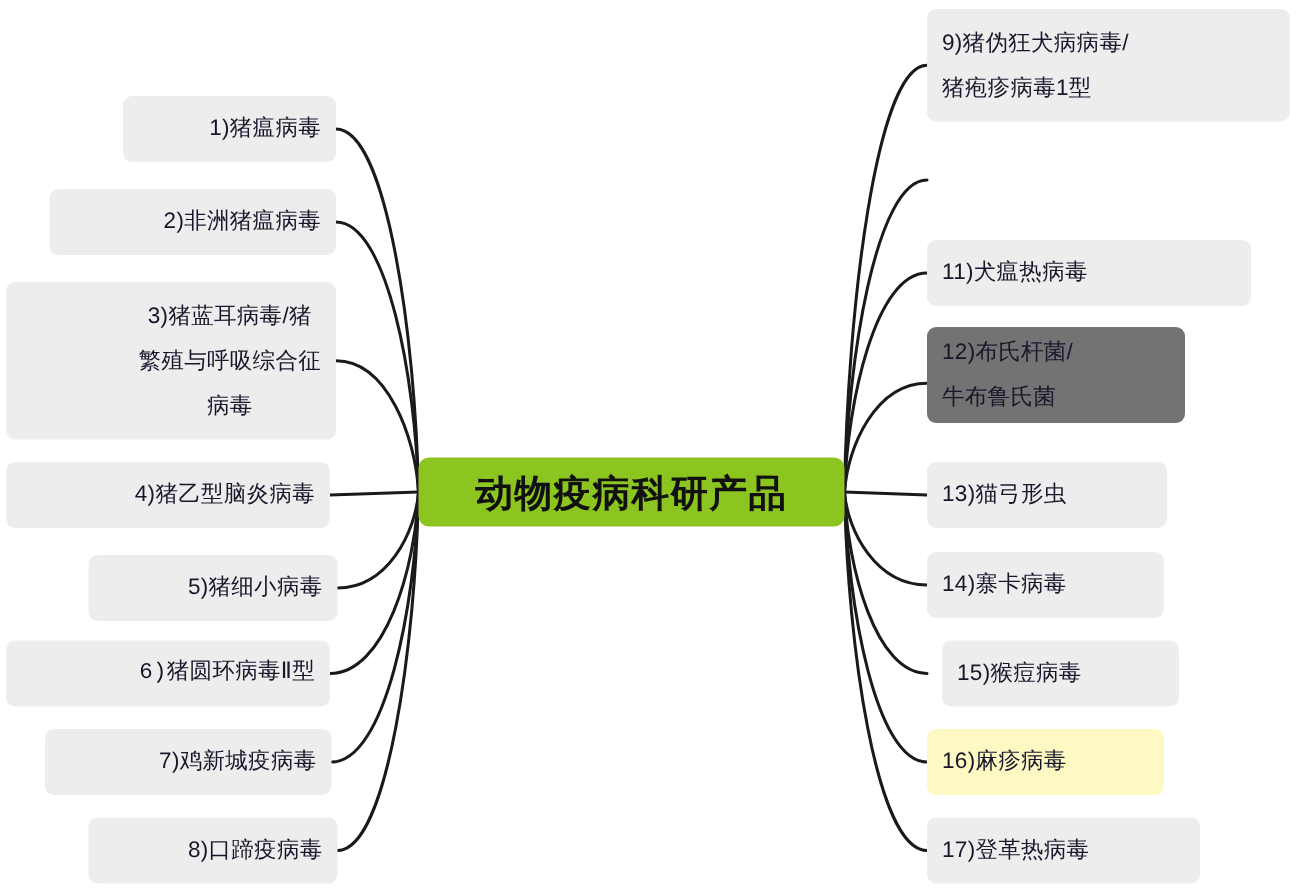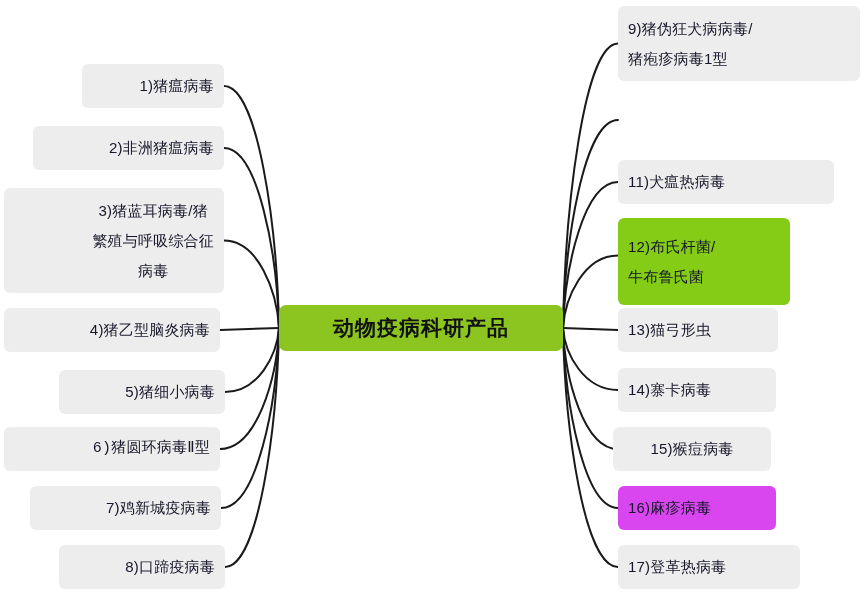--- a/index.html
+++ b/index.html
@@ -47,21 +47,21 @@
   .leaf-node.align-left {
     justify-content: flex-start;
     text-align: left;
   }
   #center-node {
     position: absolute;
     box-sizing: border-box;
     background: #8cc420;
     border-radius: 7px;
     color: #111111;
-    font-size: 21px;
+    font-size: 25px;
     font-weight: bold;
     letter-spacing: 1px;
     display: flex;
     align-items: center;
     justify-content: center;
     white-space: pre;
     z-index: 4;
   }
 </style>
 </head>
@@ -97,20 +97,20 @@
 繁殖与呼吸综合征
 病毒</span></div>
     <div class="leaf-node align-right" style="left: 4px; top: 308px; width: 216px; height: 44px; background: rgb(237, 237, 237); color: rgb(23, 23, 43); border-radius: 6px;"><span>4)猪乙型脑炎病毒</span></div>
     <div class="leaf-node align-right" style="left: 59px; top: 370px; width: 166px; height: 44px; background: rgb(237, 237, 237); color: rgb(23, 23, 43); border-radius: 6px;"><span>5)猪细小病毒</span></div>
     <div class="leaf-node align-right" style="left: 4px; top: 427px; width: 216px; height: 44px; background: rgb(237, 237, 237); color: rgb(23, 23, 43); border-radius: 6px; font-family: Liberation Mono, monospace;"><span>6)猪圆环病毒Ⅱ型</span></div>
     <div class="leaf-node align-right" style="left: 30px; top: 486px; width: 191px; height: 44px; background: rgb(237, 237, 237); color: rgb(23, 23, 43); border-radius: 6px;"><span>7)鸡新城疫病毒</span></div>
     <div class="leaf-node align-right" style="left: 59px; top: 545px; width: 166px; height: 44px; background: rgb(237, 237, 237); color: rgb(23, 23, 43); border-radius: 6px;"><span>8)口蹄疫病毒</span></div>
     <div class="leaf-node align-left" style="left: 618px; top: 6px; width: 242px; height: 75px; background: rgb(237, 237, 237); color: rgb(23, 23, 43); border-radius: 6px;"><span>9)猪伪狂犬病病毒/
 猪疱疹病毒1型</span></div>
     <div class="leaf-node align-left" style="left: 618px; top: 160px; width: 216px; height: 44px; background: rgb(237, 237, 237); color: rgb(23, 23, 43); border-radius: 6px;"><span>11)犬瘟热病毒</span></div>
-    <div class="leaf-node align-left" style="left: 618px; top: 218px; width: 172px; height: 87px; background: #84cc16; color: rgb(23, 23, 43); border-radius: 6px;"><span>12)布氏杆菌/
+    <div class="leaf-node align-left" style="left: 618px; top: 218px; width: 172px; height: 64px; background: #737373; color: rgb(23, 23, 43); border-radius: 6px;"><span>12)布氏杆菌/
 牛布鲁氏菌</span></div>
     <div class="leaf-node align-left" style="left: 618px; top: 308px; width: 160px; height: 44px; background: rgb(237, 237, 237); color: rgb(23, 23, 43); border-radius: 6px; align-items: center;"><span>13)猫弓形虫</span></div>
     <div class="leaf-node align-left" style="left: 618px; top: 368px; width: 158px; height: 44px; background: rgb(237, 237, 237); color: rgb(23, 23, 43); border-radius: 6px;"><span>14)寨卡病毒</span></div>
-    <div class="leaf-node align-left" style="left: 613px; top: 427px; width: 158px; height: 44px; background: rgb(237, 237, 237); color: rgb(23, 23, 43); border-radius: 6px; justify-content: center;"><span>15)猴痘病毒</span></div>
-    <div class="leaf-node align-left" style="left: 618px; top: 486px; width: 158px; height: 44px; background: #d946ef; color: rgb(23, 23, 43); border-radius: 6px;"><span>16)麻疹病毒</span></div>
+    <div class="leaf-node align-left" style="left: 628px; top: 427px; width: 158px; height: 44px; background: rgb(237, 237, 237); color: rgb(23, 23, 43); border-radius: 6px;"><span>15)猴痘病毒</span></div>
+    <div class="leaf-node align-left" style="left: 618px; top: 486px; width: 158px; height: 44px; background: #fef9c3; color: rgb(23, 23, 43); border-radius: 6px;"><span>16)麻疹病毒</span></div>
     <div class="leaf-node align-left" style="left: 618px; top: 545px; width: 182px; height: 44px; background: rgb(237, 237, 237); color: rgb(23, 23, 43); border-radius: 6px;"><span>17)登革热病毒</span></div>
   </div>
 
 </body></html>

